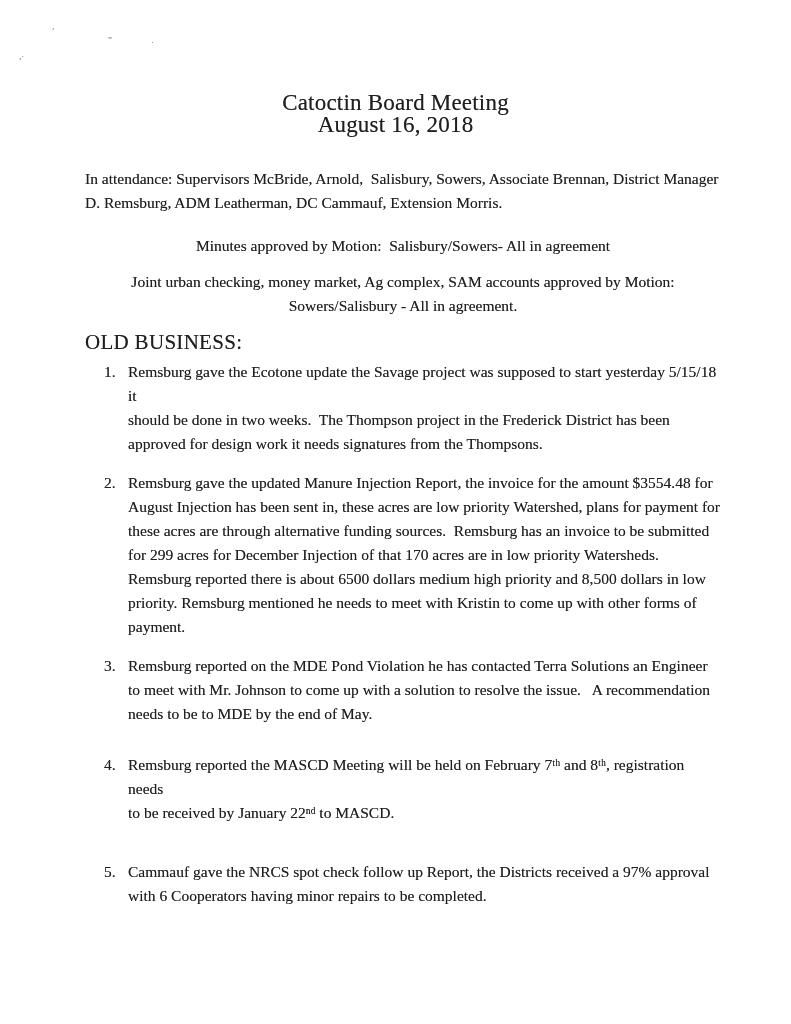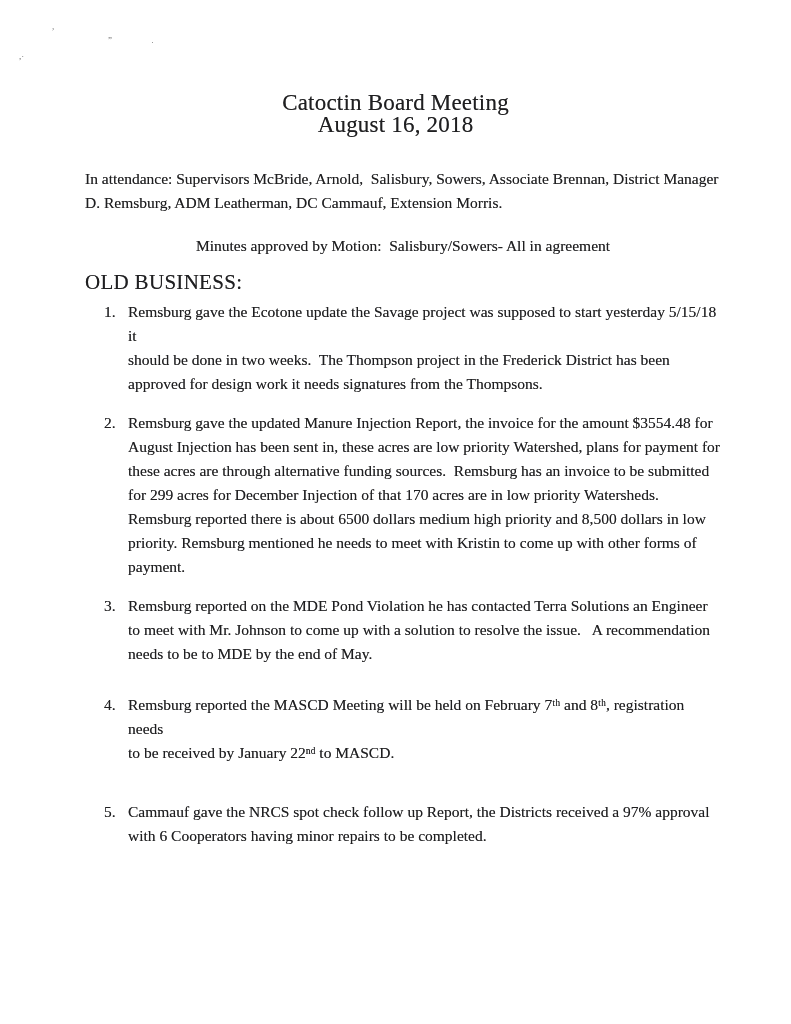--- a/index.html
+++ b/index.html
@@ -90,20 +90,22 @@
   </header>
 
   <div class="content">
 
     <p>In attendance: Supervisors McBride, Arnold,  Salisbury, Sowers, Associate Brennan, District Manager
 D. Remsburg, ADM Leatherman, DC Cammauf, Extension Morris.</p>
 
     <p class="tight">Minutes approved by Motion:  Salisbury/Sowers- All in agreement</p>
 
 
+    <p class="tight">Joint urban checking, money market, Ag complex, SAM accounts approved by Motion:
+Sowers/Salisbury - All in agreement.</p>
 
 
     <h2 class="ob-heading">OLD BUSINESS:</h2>
 
     <ol class="ob-list">
       <li class="ob-item">
         <span class="ob-num">1.</span>
         <span class="ob-text">Remsburg gave the Ecotone update the Savage project was supposed to start yesterday 5/15/18 it
 should be done in two weeks.  The Thompson project in the Frederick District has been
 approved for design work it needs signatures from the Thompsons.</span>

